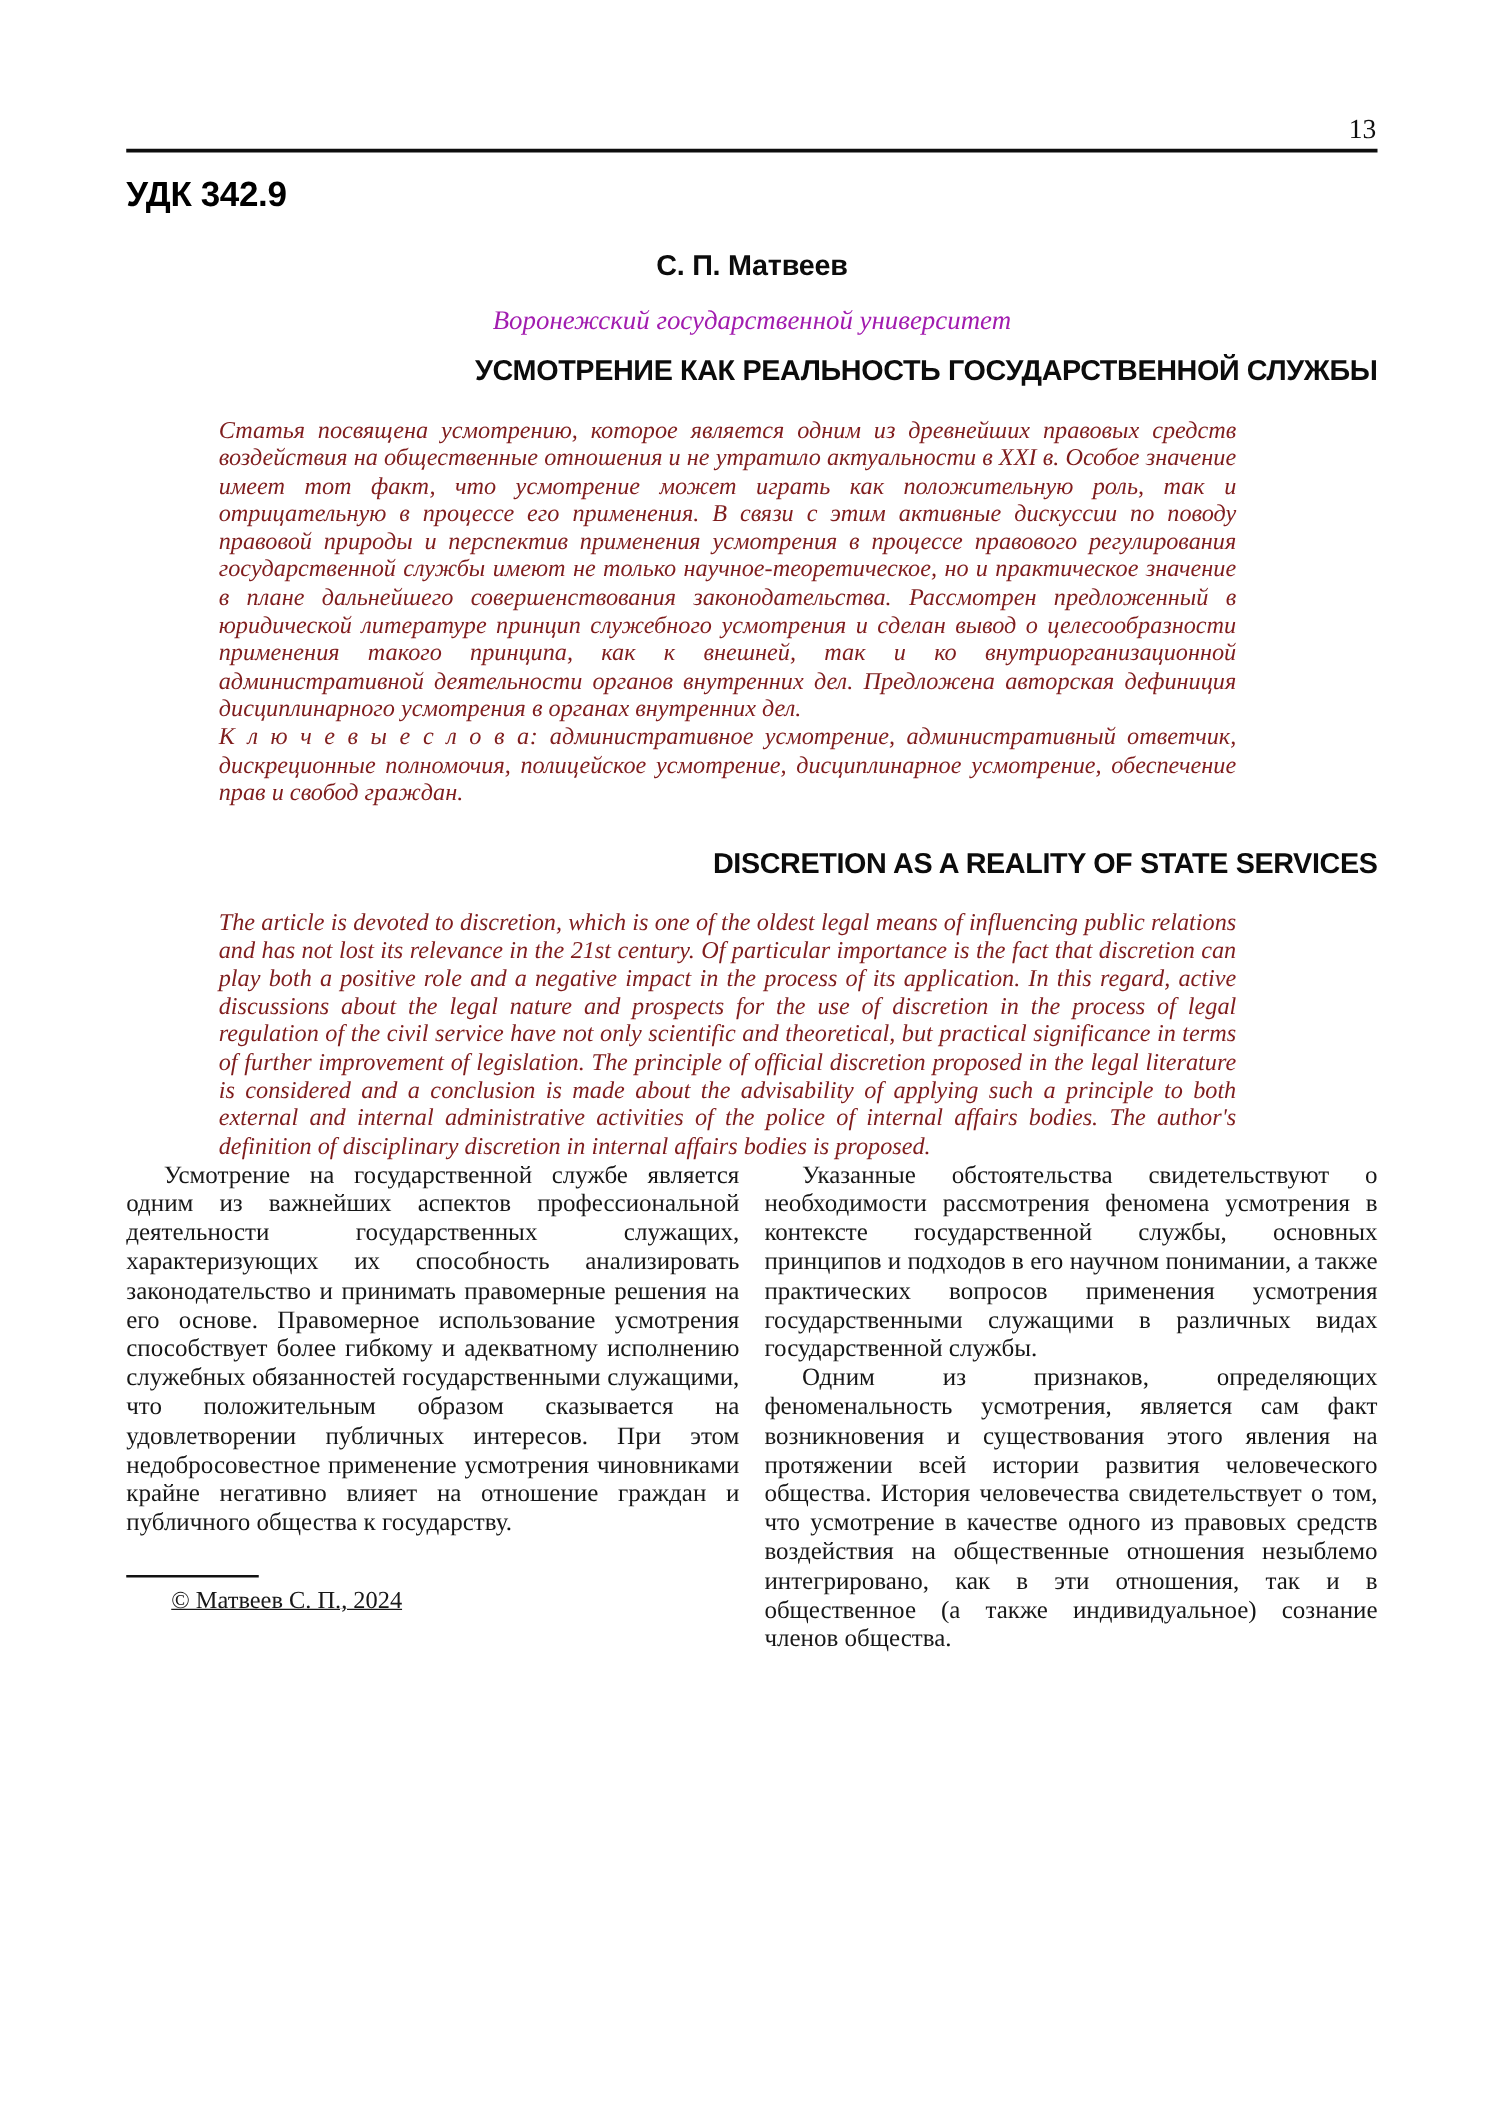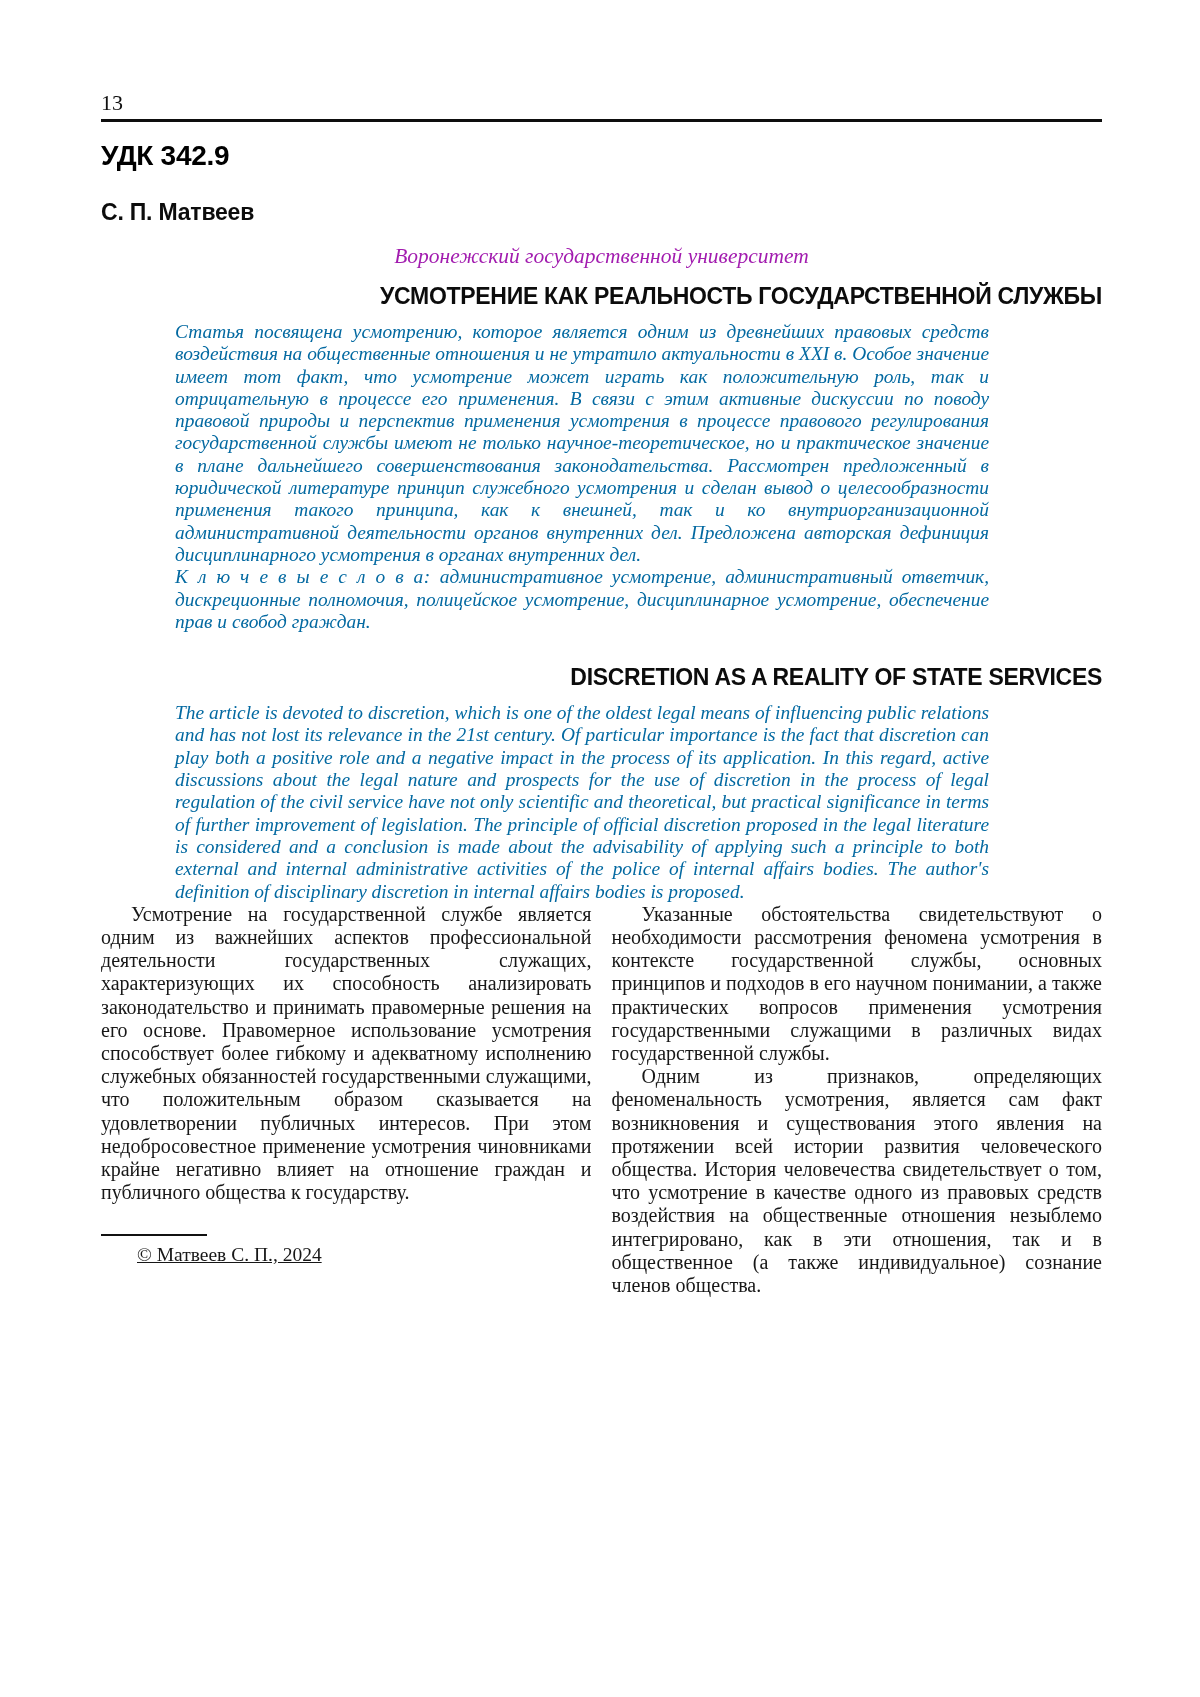--- a/index.html
+++ b/index.html
@@ -8,41 +8,42 @@
     width:1200px;height:1697px;
     margin:0 auto;
     background:#ffffff;
     color:#161616;
     font-family:"Liberation Serif", serif;
     box-sizing:border-box;
     padding:92px 98px 0 101px;
     overflow:hidden;
   }
   .page-number{
-    text-align:left;
+    text-align:right;
     font-size:22px;
     line-height:1;
     padding-right:1px;
     margin-bottom:5px;
     color:#101010;
   }
   .head-rule{
     border-top:3px solid #0e0e0e;
     height:0;
   }
   .udc{
     margin-top:18px;
     font-family:"Liberation Sans", sans-serif;
     font-weight:700;
     font-size:28px;
     letter-spacing:-0.3px;
     color:#000000;
   }
   .author{
     margin-top:27px;
+    text-align:center;
     font-family:"Liberation Sans", sans-serif;
     font-weight:700;
     font-size:23px;
     letter-spacing:-0.2px;
     color:#0c0c0c;
   }
   .affiliation{
     margin-top:18px;
     text-align:center;
     font-style:italic;
@@ -53,26 +54,26 @@
     margin:14px 0 0 0;
     text-align:right;
     font-family:"Liberation Sans", sans-serif;
     font-weight:700;
     font-size:23px;
     letter-spacing:-0.3px;
     color:#0c0c0c;
   }
   .title-en{margin-top:31px;}
   .abstract{
-    margin:11px 113px 0 74px;
+    margin:24px 113px 0 74px;
     font-style:italic;
     font-size:19.4px;
     line-height:22.3px;
     text-align:justify;
-    color:#0369a1;
+    color:#7f1d1d;
   }
   .abstract p{margin:0;}
   .kw-label{letter-spacing:0.5px;}
   .columns{
     display:flex;
     gap:20px;
     font-size:20px;
     line-height:23.2px;
     text-align:justify;
     color:#171717;

